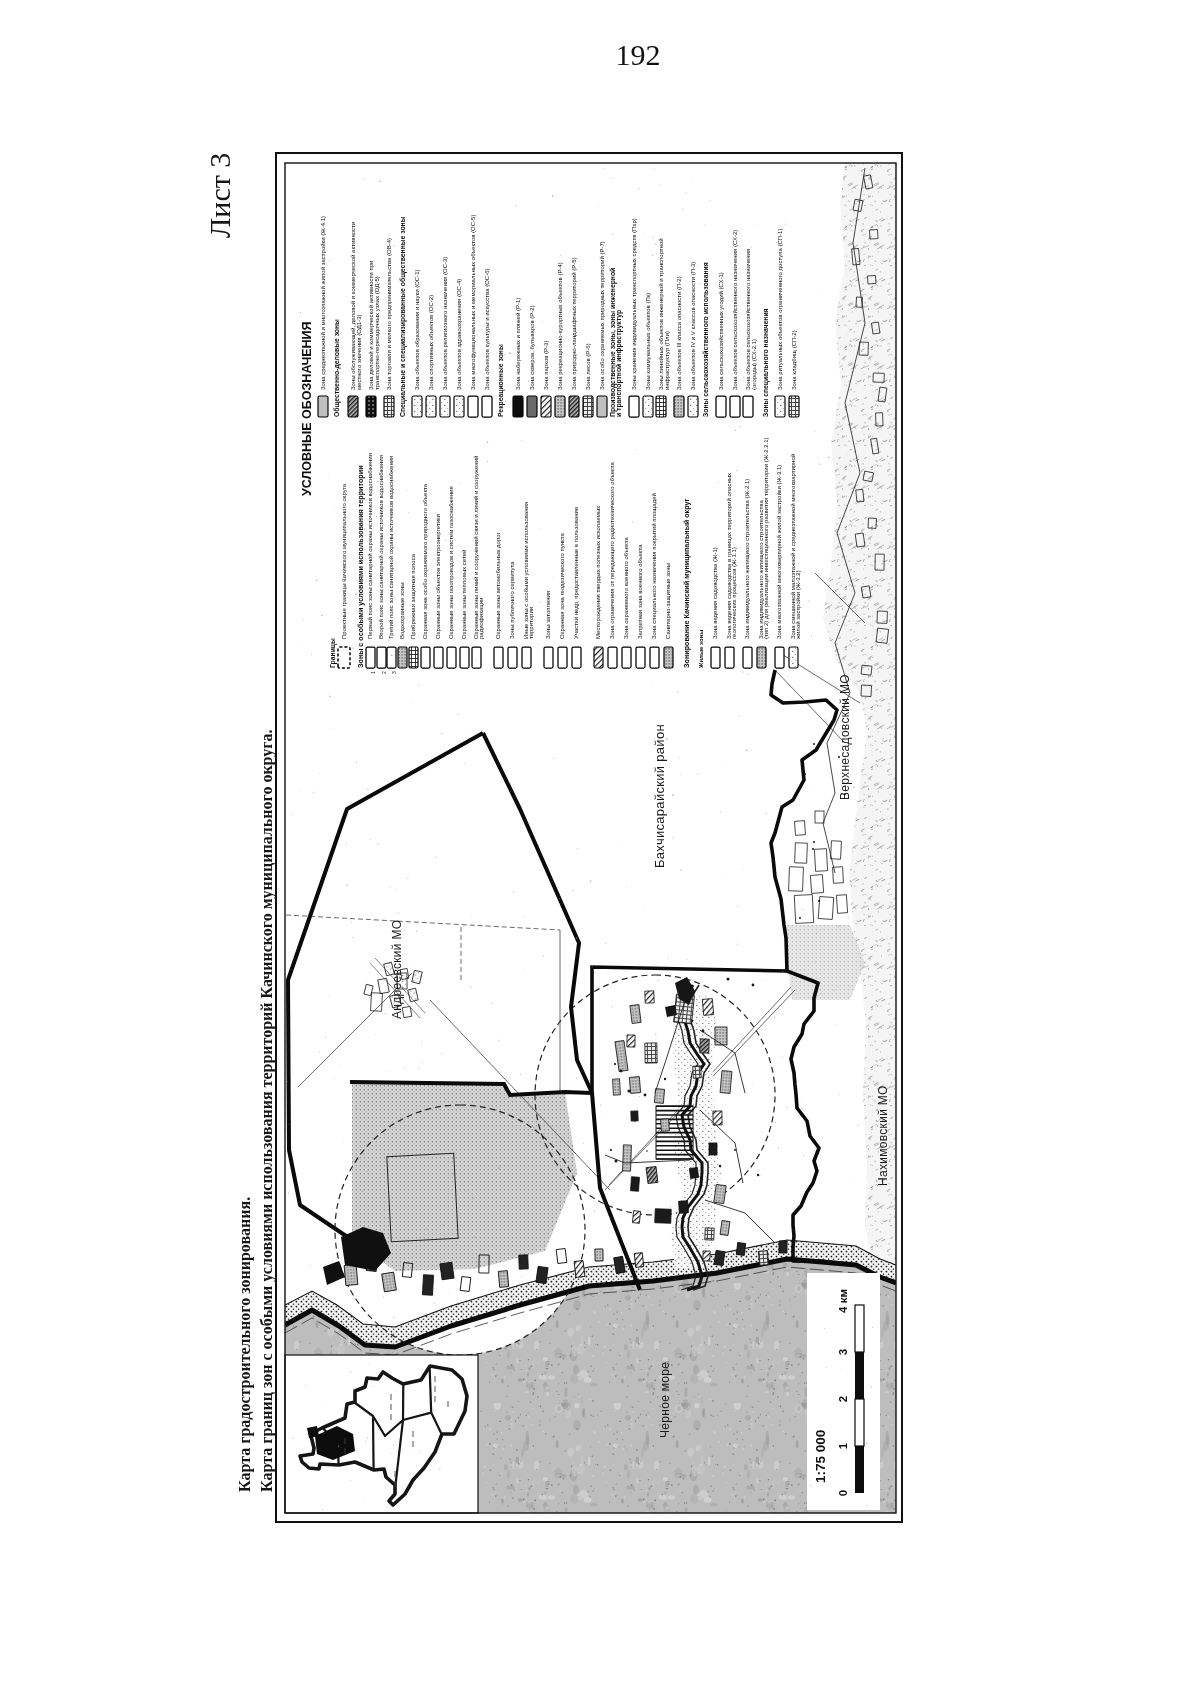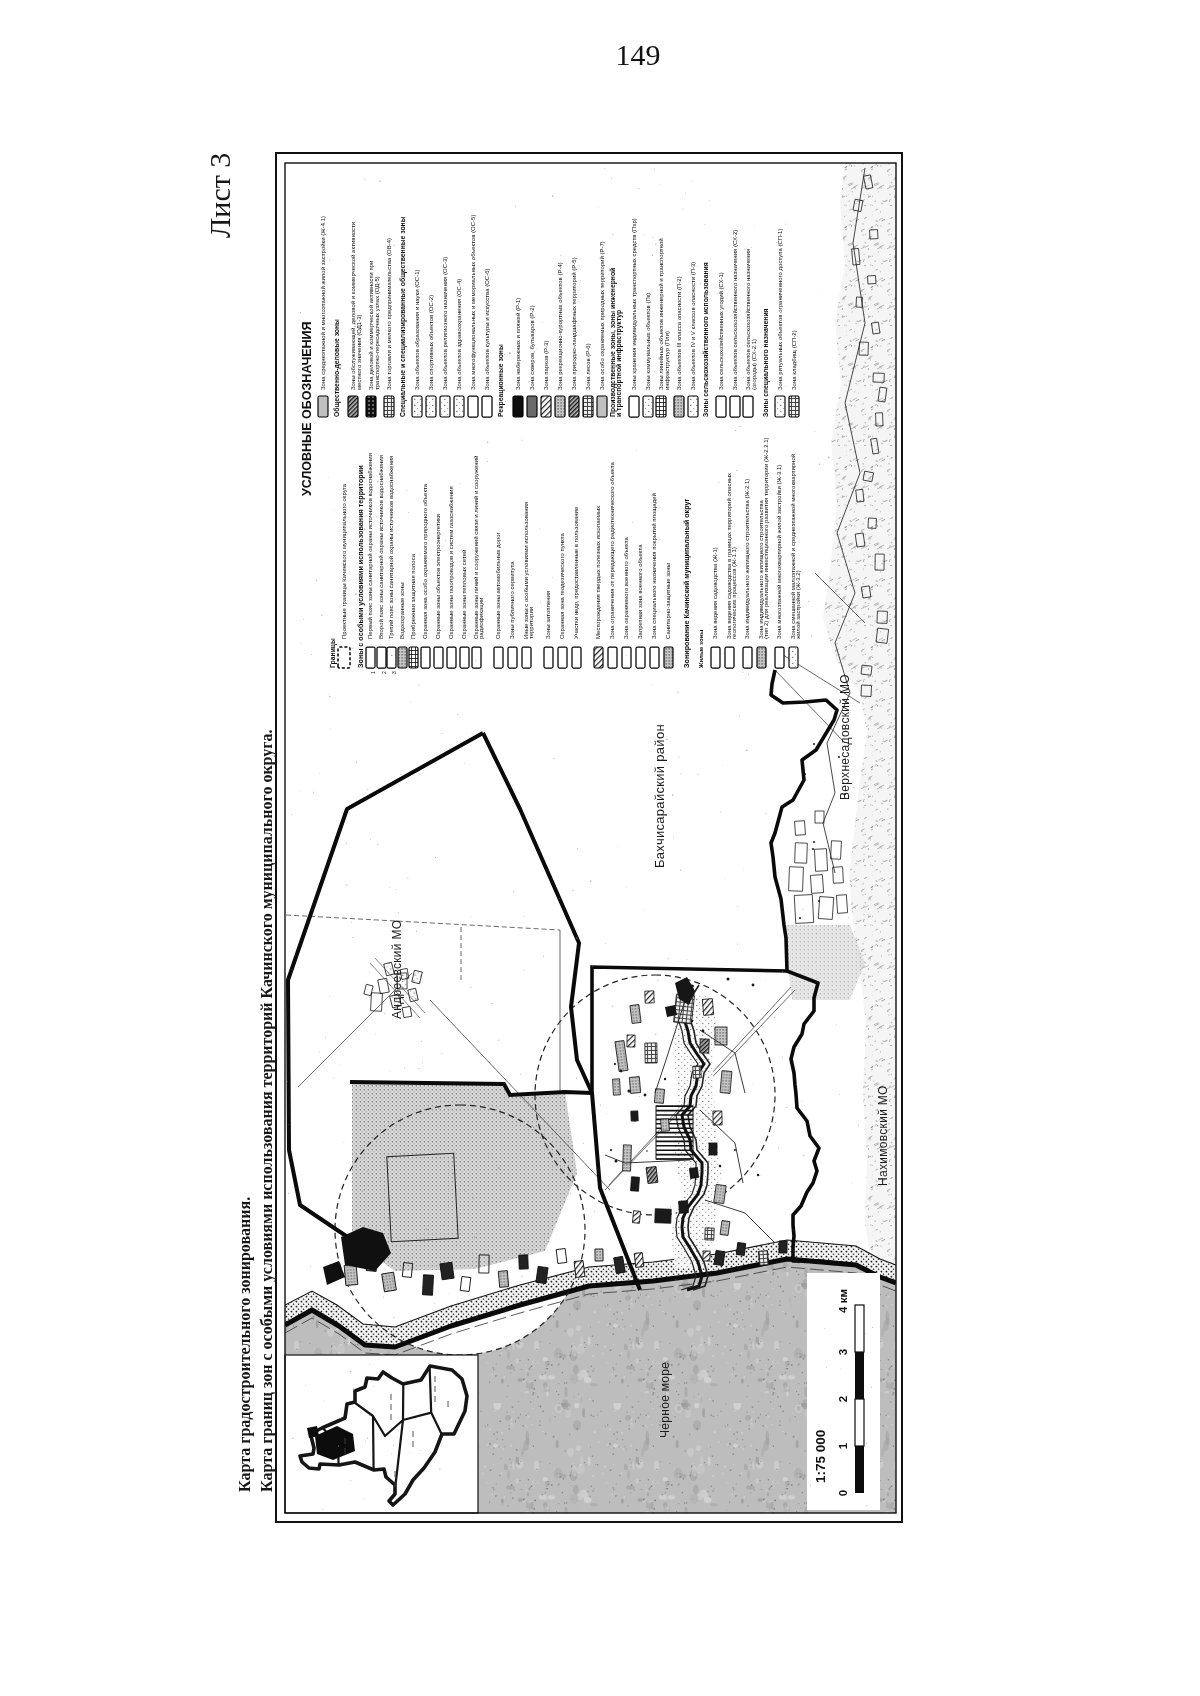--- a/index.html
+++ b/index.html
@@ -1,19 +1,19 @@
 <!DOCTYPE html>
 <html><head><meta charset="utf-8">
 <style>
 html,body{margin:0;padding:0;background:#fff;width:1200px;height:1696px;overflow:hidden}
 .rot{position:absolute;transform-origin:0 0;transform:rotate(-90deg)}
 </style></head>
 <body>
 
-<div style="position:absolute;left:578px;top:38px;width:120px;text-align:center;font-family:'Liberation Serif',serif;font-size:30px;color:#111">149</div>
+<div style="position:absolute;left:578px;top:38px;width:120px;text-align:center;font-family:'Liberation Serif',serif;font-size:30px;color:#111">192</div>
 
 <div class="rot" style="left:203px;top:238px;font-family:'Liberation Serif',serif;font-size:30px;color:#161616;white-space:nowrap">Лист 3</div>
 
 <div class="rot" style="left:234px;top:1492px;font-family:'Liberation Serif',serif;font-size:16px;font-weight:bold;color:#161616;line-height:21.5px;white-space:nowrap">Карта градостроительного зонирования.<br>Карта границ зон с особыми условиями использования территорий Качинского муниципального округа.</div>
 
 <div class="rot" style="left:275px;top:1523px;width:1371px;height:628px">
 <svg width="1371" height="628" viewBox="0 0 1371 628">
       <defs>
         <pattern id="sea" width="120" height="120" patternUnits="userSpaceOnUse">
           <rect width="120" height="120" fill="#bdbdbd"></rect>

